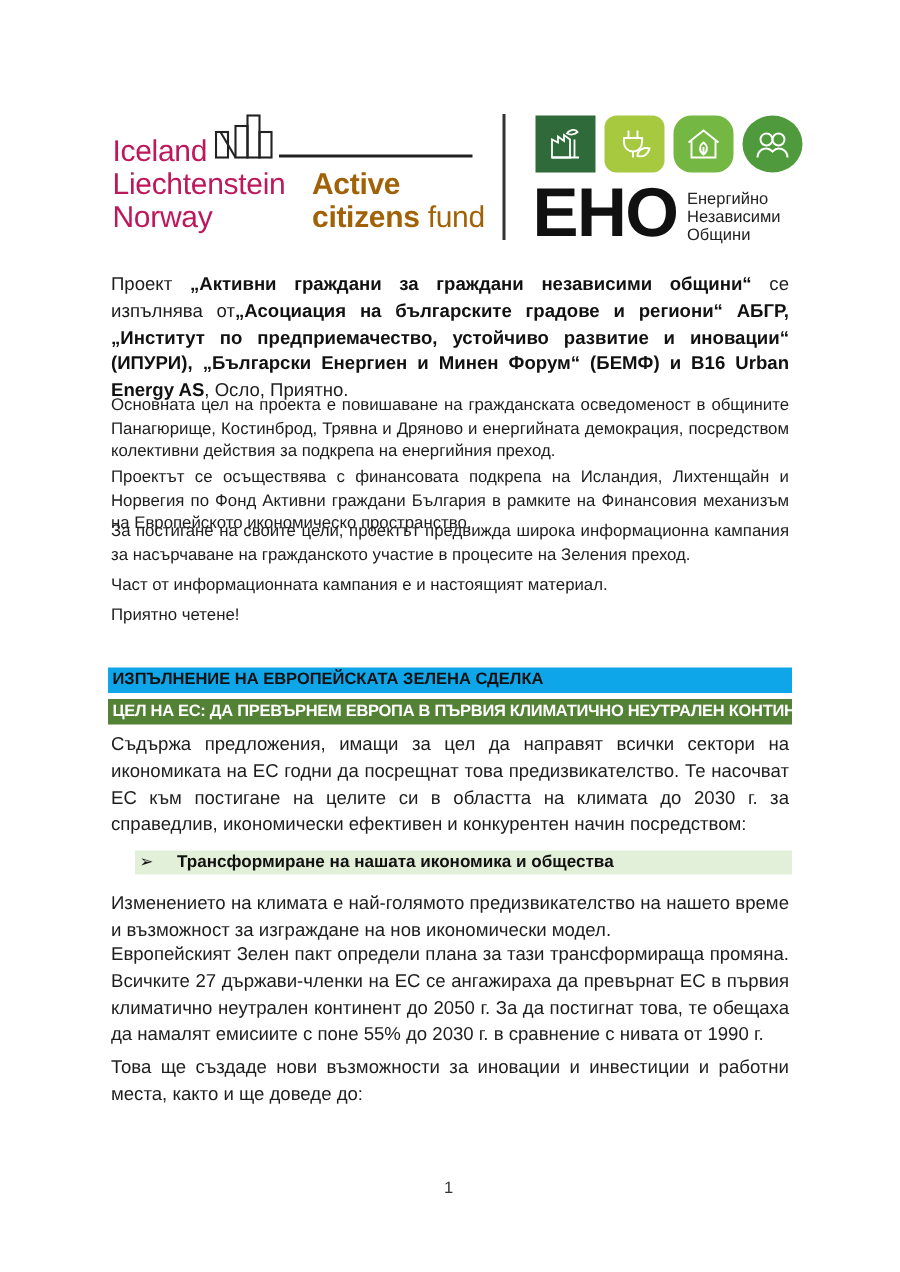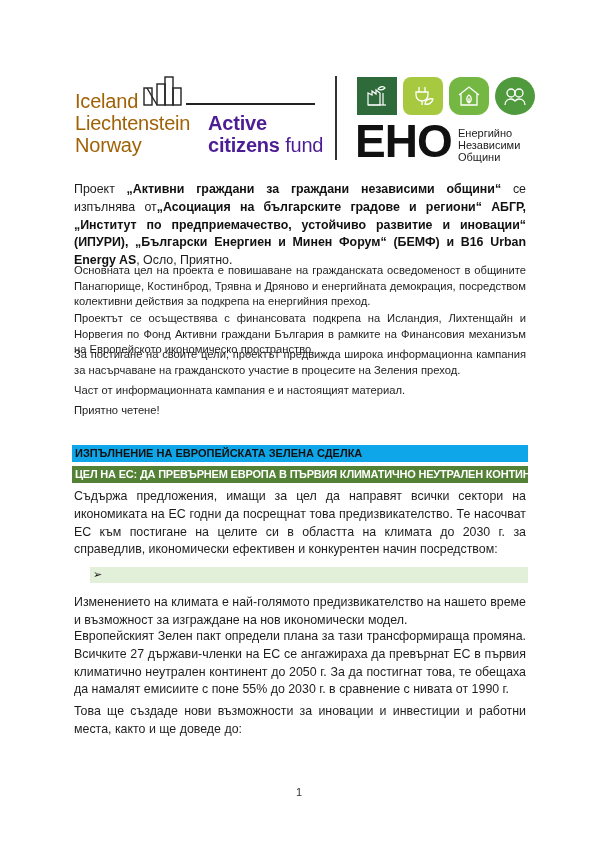--- a/index.html
+++ b/index.html
@@ -1,22 +1,22 @@
 <!DOCTYPE html>
 <html><head>
 <meta charset="utf-8">
 <style>
   html, body { margin:0; padding:0; background:#ffffff; }
   body { width:600px; height:848px; position:relative; overflow:hidden;
          font-family:"Liberation Sans", "DejaVu Sans", sans-serif; color:#1a1a1a; }
   .abs { position:absolute; }
 
   
-  .acf-country { position:absolute; left:75px; font-size:20px; color:#a16207; line-height:22px; letter-spacing:-0.2px; }
-  .acf-bold { position:absolute; left:208px; font-size:20px; font-weight:bold; color:#4c1d95; line-height:22px; letter-spacing:-0.2px; }
+  .acf-country { position:absolute; left:75px; font-size:20px; color:#be185d; line-height:22px; letter-spacing:-0.2px; }
+  .acf-bold { position:absolute; left:208px; font-size:20px; font-weight:bold; color:#a16207; line-height:22px; letter-spacing:-0.2px; }
   .acf-fund { font-weight:normal; }
   .acf-line { position:absolute; left:186px; top:103px; width:129px; height:1.5px; background:#222; }
   .divider { position:absolute; left:335px; top:76px; width:1.5px; height:84px; background:#333; }
 
   
   .tile { position:absolute; top:77px; width:40px; height:38px; display:flex; align-items:center; justify-content:center; }
   .tile svg { width:26px; height:26px; }
   .eho { position:absolute; left:355px; top:118px; font-size:46px; font-weight:bold; letter-spacing:-1px; color:#111; line-height:46px; }
   .eho-sub { position:absolute; left:458px; top:127px; font-size:11px; line-height:12px; color:#222; }
 
@@ -111,19 +111,20 @@
 <div class="band1">
   <span>ИЗПЪЛНЕНИЕ НА ЕВРОПЕЙСКАТА ЗЕЛЕНА СДЕЛКА</span>
 </div>
 <div class="band2">
   <span>ЦЕЛ НА ЕС: ДА ПРЕВЪРНЕМ ЕВРОПА В ПЪРВИЯ КЛИМАТИЧНО НЕУТРАЛЕН КОНТИНЕНТ В СВЕТА.</span>
 </div>
 <div class="p lg" style="top:488px;">Съдържа предложения, имащи за цел да направят всички сектори на икономиката на ЕС годни да посрещнат това предизвикателство. Те насочват ЕС към постигане на целите си в областта на климата до 2030 г. за справедлив, икономически ефективен и конкурентен начин посредством:</div>
 
 <div class="band3">
   <span class="arrow">➢</span>
+  <span class="txt">Трансформиране на нашата икономика и общества</span>
 </div>
 
 <div class="p lg" style="top:594px;">Изменението на климата е най-голямото предизвикателство на нашето време и възможност за изграждане на нов икономически модел.</div>
 <div class="p lg" style="top:628px;">Европейският Зелен пакт определи плана за тази трансформираща промяна. Всичките 27 държави-членки на ЕС се ангажираха да превърнат ЕС в първия климатично неутрален континент до 2050 г. За да постигнат това, те обещаха да намалят емисиите с поне 55% до 2030 г. в сравнение с нивата от 1990 г.</div>
 <div class="p lg" style="top:703px;">Това ще създаде нови възможности за иновации и инвестиции и работни места, както и ще доведе до:</div>
 
 <div class="pagenum">1</div>
 
 </body></html>

